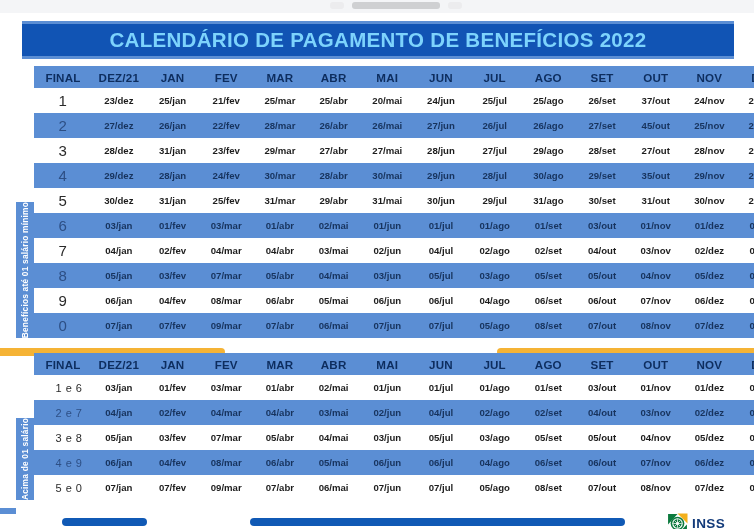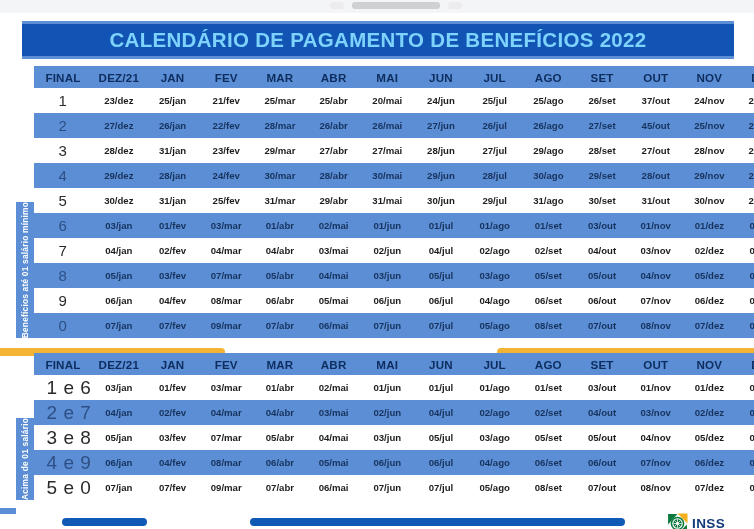--- a/index.html
+++ b/index.html
@@ -144,21 +144,21 @@
     font-size: 15px;
     font-weight: normal;
     color: #2a2a2a;
     letter-spacing: 0.5px;
   }
   table.cal tbody tr.even td.final {
     color: #2d4f85;
   }
   
   table.cal.t2 tbody td.final {
-    font-size: 19px;
+    font-size: 11px;
     padding-left: 12px;
   }
 
   
   col.c-final  { width: 58px; }
   col.c-month  { width: 53.7px; }
 
   
   .divider-row {
     position: absolute;
@@ -335,21 +335,21 @@
             <td>29/dez</td>
             <td>28/jan</td>
             <td>24/fev</td>
             <td>30/mar</td>
             <td>28/abr</td>
             <td>30/mai</td>
             <td>29/jun</td>
             <td>28/jul</td>
             <td>30/ago</td>
             <td>29/set</td>
-            <td>28/out</td>
+            <td>35/out</td>
             <td>29/nov</td>
             <td>28/dez</td>
           </tr>
           <tr class="odd">
             <td class="final">5</td>
             <td>30/dez</td>
             <td>31/jan</td>
             <td>25/fev</td>
             <td>31/mar</td>
             <td>29/abr</td>

